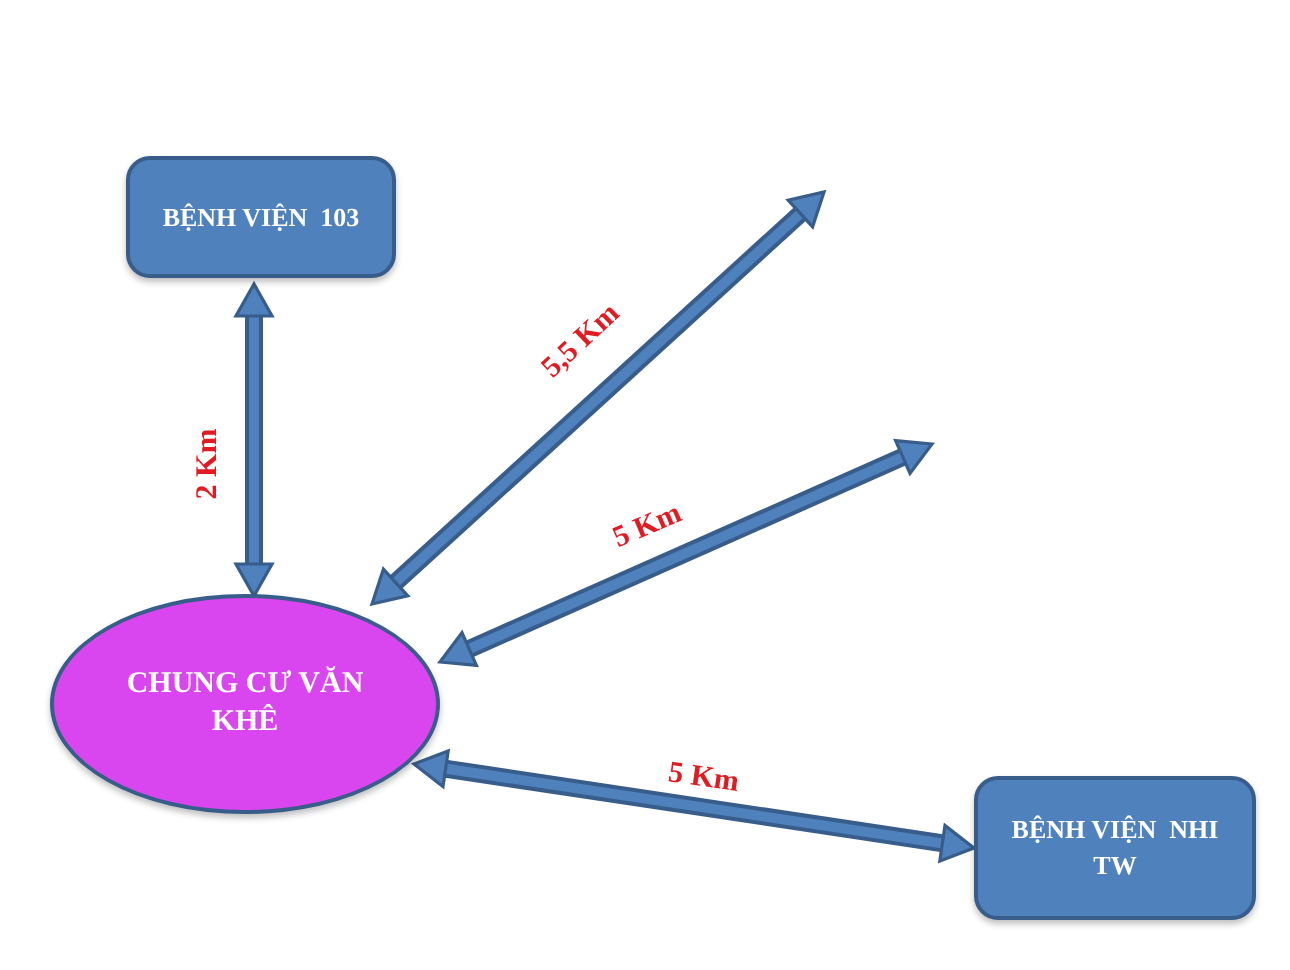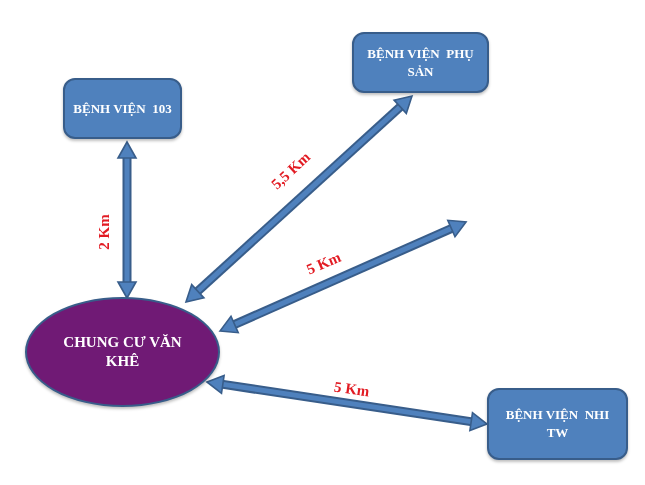--- a/index.html
+++ b/index.html
@@ -23,31 +23,31 @@
     border-radius: 12px;
     box-shadow: 0 2px 3px rgba(0,0,0,0.25);
     display: flex; align-items: center; justify-content: center;
     color: #ffffff; font-weight: bold; font-size: 13px;
     text-align: center; line-height: 1.35;
     white-space: pre-wrap;
     box-sizing: border-box;
   }
   .node-ellipse {
     position: absolute;
-    background: #701a75;
+    background: #d946ef;
     border: 2.5px solid #385d8a;
     border-radius: 50%;
     box-shadow: 0 2px 3px rgba(0,0,0,0.25);
     display: flex; align-items: center; justify-content: center;
     color: #ffffff; font-weight: bold; font-size: 15px;
     text-align: center; line-height: 1.3;
     white-space: pre-wrap;
     box-sizing: border-box;
   }
-  .box-103   { left: 63px;  top: 78px;  width: 119px; height: 61px; }
+  .box-103   { left: 63px;  top: 78px;  width: 135px; height: 61px; }
   .box-phusan{ left: 352px; top: 32px;  width: 137px; height: 61px; }
   .box-198   { left: 470px; top: 193px; width: 143px; height: 58px; }
   .box-nhitw { left: 487px; top: 388px; width: 141px; height: 72px; }
   .ellipse-center { left: 25px; top: 297px; width: 195px; height: 110px; }
   .dist-label {
     position: absolute;
     color: #e21b23; font-weight: bold; font-size: 15px;
     text-align: center; white-space: pre;
   }
   .dist-2km  { left: 81px;  top: 222px; width: 50px; height: 20px; transform: rotate(-90deg); }
@@ -88,24 +88,20 @@
       <line x1="219.9" y1="383.9" x2="474.1" y2="422.1" stroke="#4f81bd" stroke-width="5"></line>
       <polygon points="207,382 221.5,393.3 224.1,375.5" fill="#4f81bd" stroke="#385d8a" stroke-width="1.6"></polygon>
       <polygon points="487,424 469.9,430.5 472.5,412.7" fill="#4f81bd" stroke="#385d8a" stroke-width="1.6"></polygon>
     </g>
   </svg>
 
 
   <div class="node-box box-103">
     <span>BỆNH VIỆN  103</span>
   </div>
-  <div class="node-box box-phusan">
-    <span>BỆNH VIỆN  PHỤ
-SẢN</span>
-  </div>
   <div class="node-box box-nhitw">
     <span>BỆNH VIỆN  NHI
 TW</span>
   </div>
 
   <div class="node-ellipse ellipse-center">
     <span>CHUNG CƯ VĂN
 KHÊ</span>
   </div>
 

